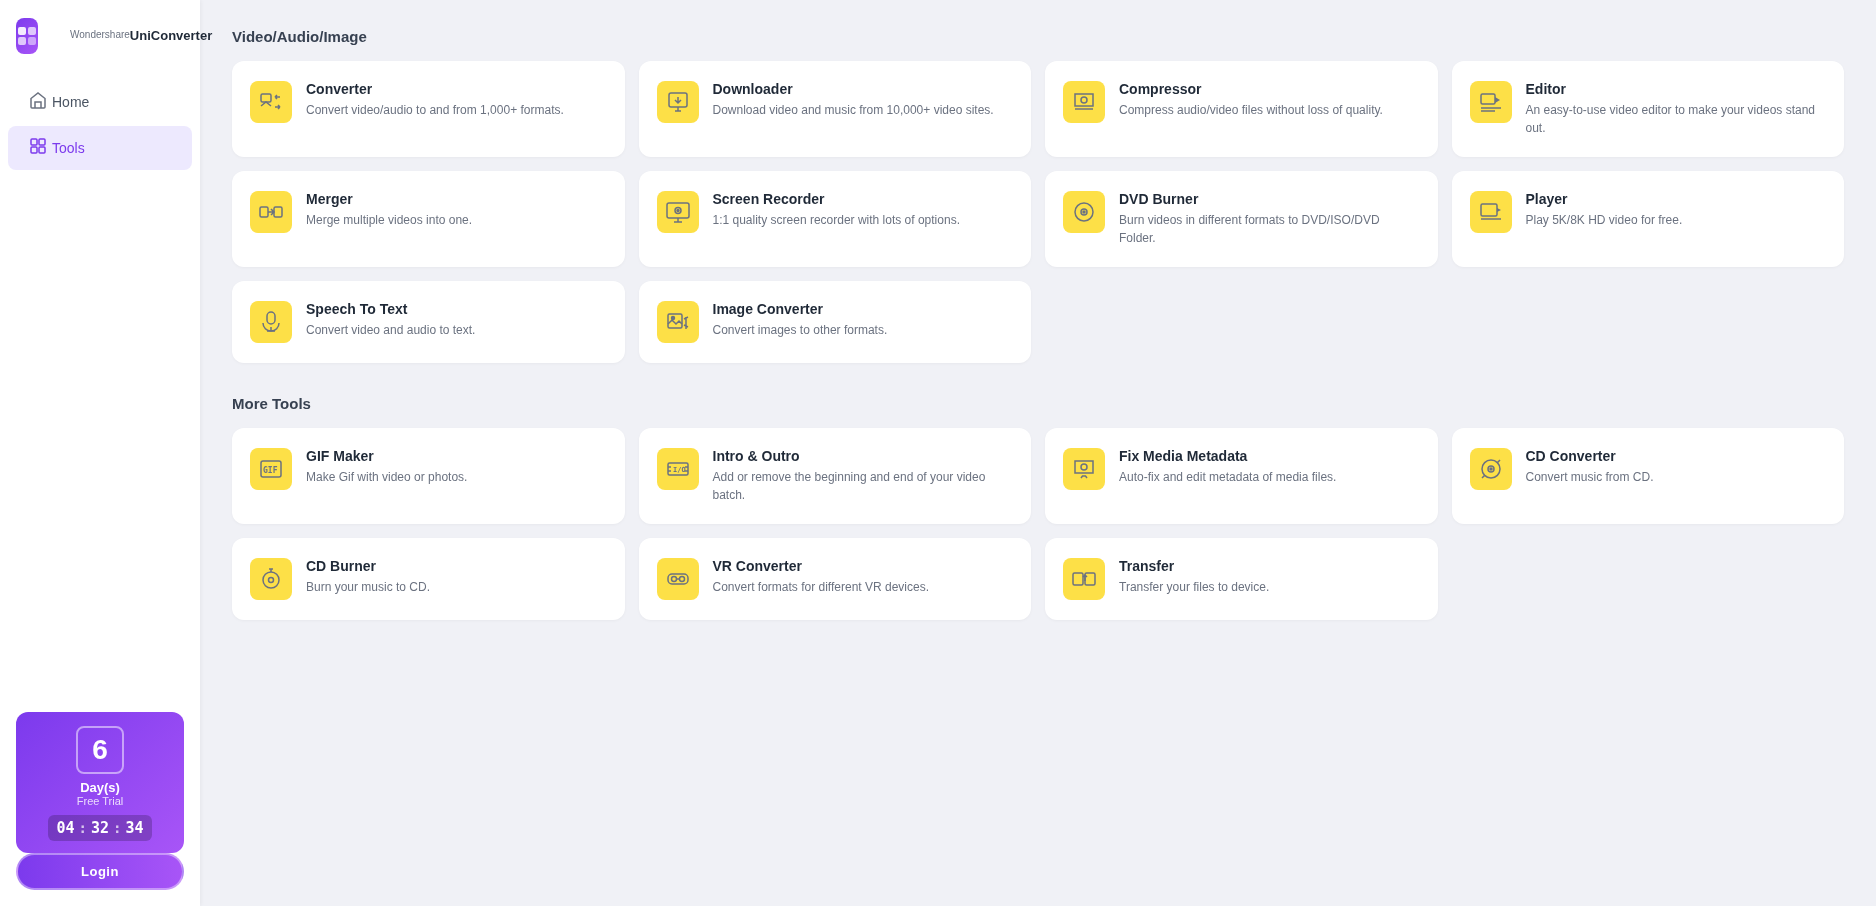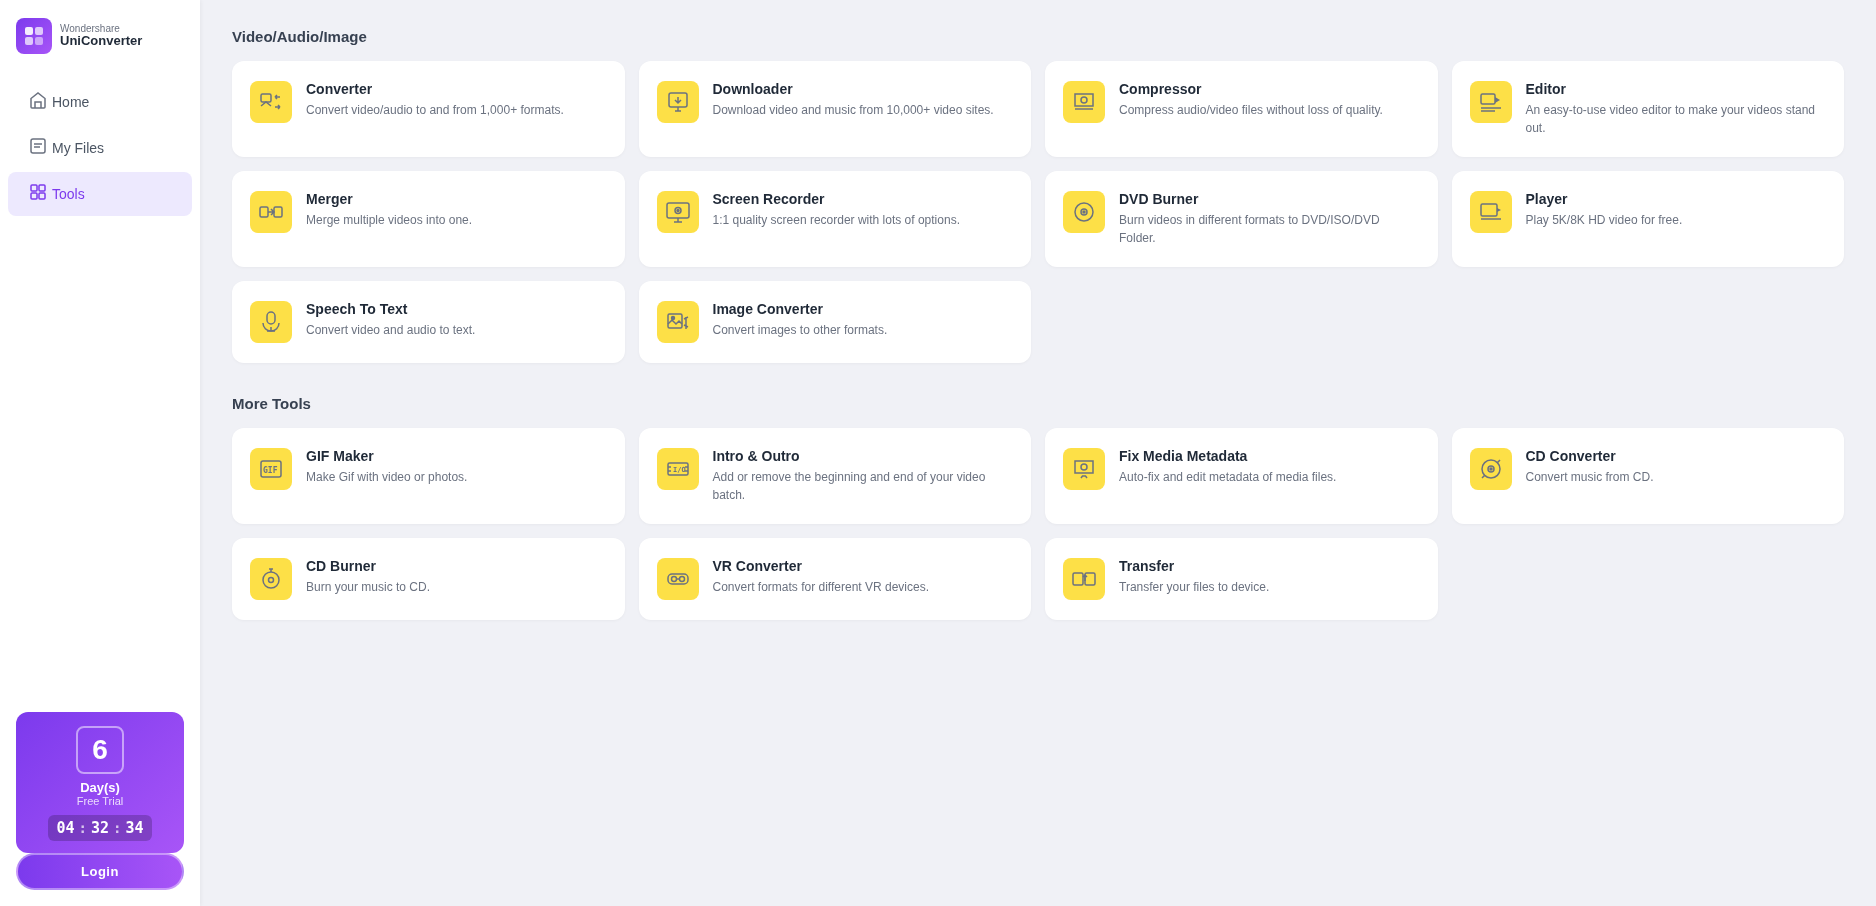--- a/index.html
+++ b/index.html
@@ -36,22 +36,23 @@
       background: linear-gradient(135deg, #7c3aed, #a855f7);
       display: flex;
       align-items: center;
       justify-content: center;
       color: white;
       font-weight: bold;
       font-size: 16px;
     }
     .logo-text {
       display: flex;
-      flex-direction: column;
+      flex-direction: row;
       line-height: 1.1;
+      margin-left: 24px;
     }
     .logo-text-top {
       font-size: 10px;
       color: #6b7280;
       font-weight: 400;
     }
     .logo-text-bottom {
       font-size: 13px;
       font-weight: 700;
       color: #1f2937;
@@ -219,29 +220,20 @@
   <nav>
     <div class="nav-item">
       <span class="nav-icon">
         <svg width="18" height="18" viewBox="0 0 18 18" fill="none" stroke="#6b7280" stroke-width="1.5">
           <path d="M2 7.5L9 2l7 5.5V16a1 1 0 01-1 1H3a1 1 0 01-1-1V7.5z"></path>
           <path d="M6 17v-6h6v6"></path>
         </svg>
       </span>
       <span>Home</span>
     </div>
-    <div class="nav-item">
-      <span class="nav-icon">
-        <svg width="18" height="18" viewBox="0 0 18 18" fill="none" stroke="#6b7280" stroke-width="1.5">
-          <rect x="2" y="2" width="14" height="14" rx="2"></rect>
-          <path d="M5 7h8M5 10h6"></path>
-        </svg>
-      </span>
-      <span>My Files</span>
-    </div>
     <div class="nav-item active">
       <span class="nav-icon">
         <svg width="18" height="18" viewBox="0 0 18 18" fill="none" stroke="#7c3aed" stroke-width="1.5">
           <rect x="2" y="2" width="6" height="6" rx="1"></rect>
           <rect x="10" y="2" width="6" height="6" rx="1"></rect>
           <rect x="2" y="10" width="6" height="6" rx="1"></rect>
           <rect x="10" y="10" width="6" height="6" rx="1"></rect>
         </svg>
       </span>
       <span style="color:#7c3aed;">Tools</span>

